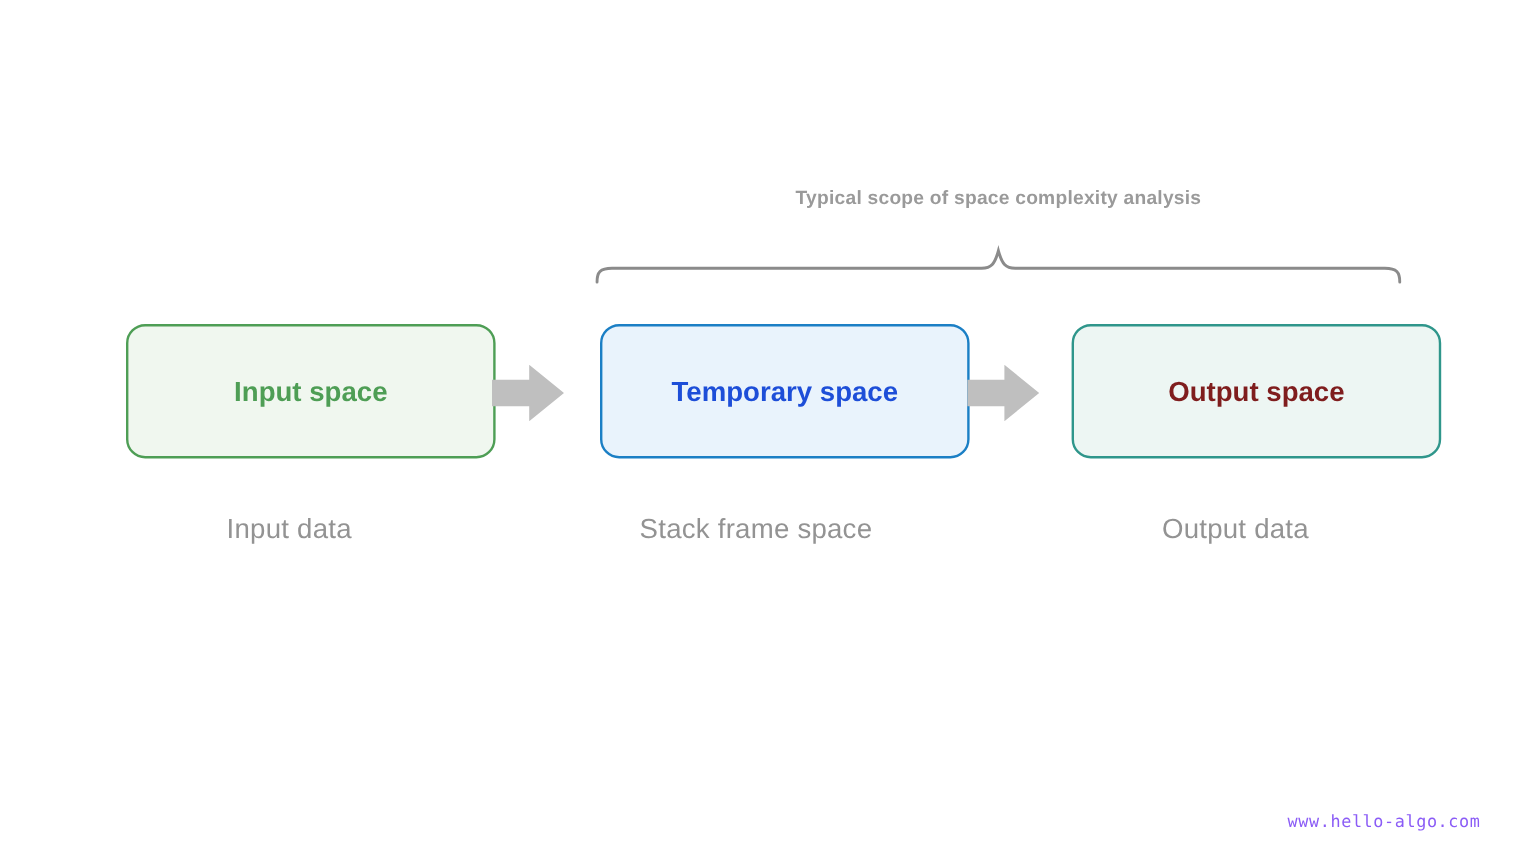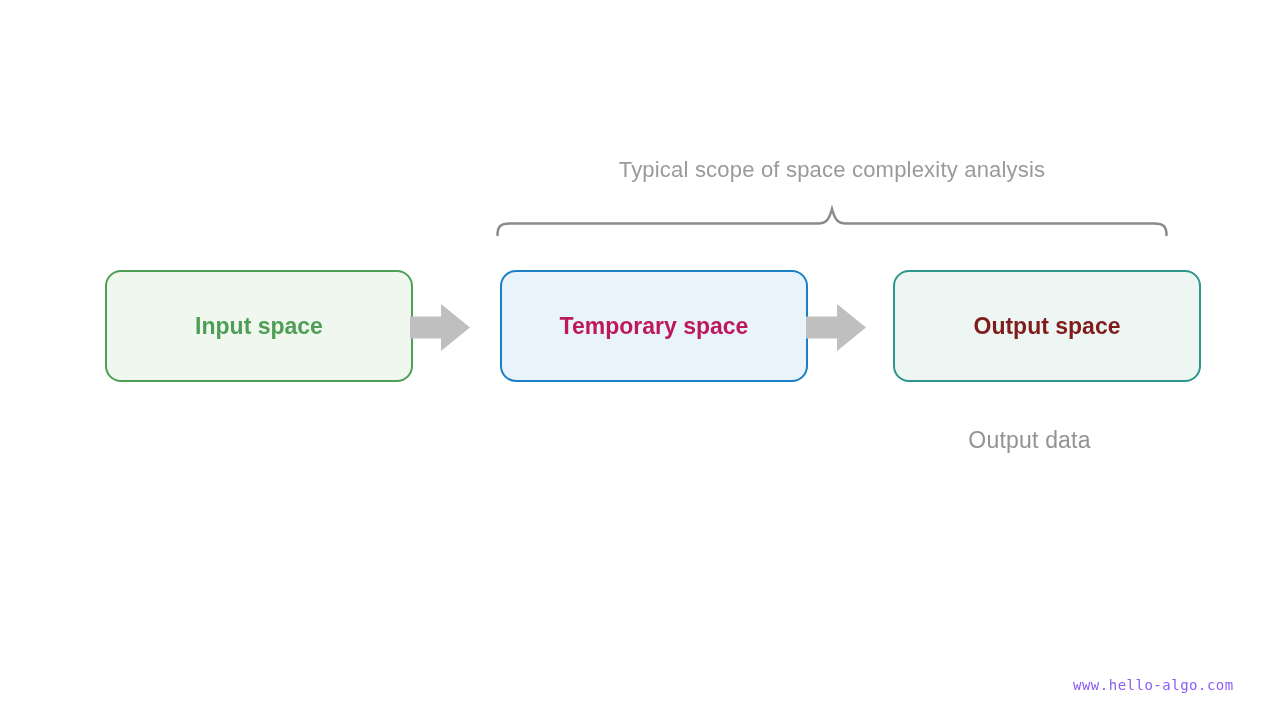--- a/index.html
+++ b/index.html
@@ -15,22 +15,22 @@
     background: #ffffff;
     overflow: hidden;
   }
 
   .scope-title {
     position: absolute;
     left: 432px;
     top: 157px;
     width: 800px;
     text-align: center;
-    font-size: 22px;
-    font-weight: 400;
+    font-size: 16px;
+    font-weight: 700;
     color: #9a9a9a;
     letter-spacing: 0.2px;
   }
 
   .brace {
     position: absolute;
     left: 496px;
     top: 202px;
     width: 672px;
     height: 36px;
@@ -53,21 +53,21 @@
   .box-input {
     left: 105px;
     border-color: #4e9e55;
     background: #f0f7ef;
     color: #4e9e55;
   }
   .box-temporary {
     left: 500px;
     border-color: #1b7fc5;
     background: #e9f3fc;
-    color: #be185d;
+    color: #1d4ed8;
   }
   .box-output {
     left: 893px;
     border-color: #2f968b;
     background: #edf6f3;
     color: #7f1d1d;
   }
 
   .arrow {
     position: absolute;
@@ -136,21 +136,23 @@
   </div>
 
   <svg class="arrow arrow-2" viewBox="0 0 60 47">
     <polygon points="0,12.5 31,12.5 31,0 60,23.5 31,47 31,34.5 0,34.5" fill="#bfbfbf"></polygon>
   </svg>
 
   <div class="box box-output">
     <span>Output space</span>
   </div>
 
+  <div class="note note-input">Input data</div>
 
   <div class="note note-temporary">
+    <span class="note-line">Stack frame space</span>
   </div>
 
   <div class="note note-output">Output data</div>
 
   <div class="watermark">www.hello-algo.com</div>
 
 </div>
 
 </body></html>

